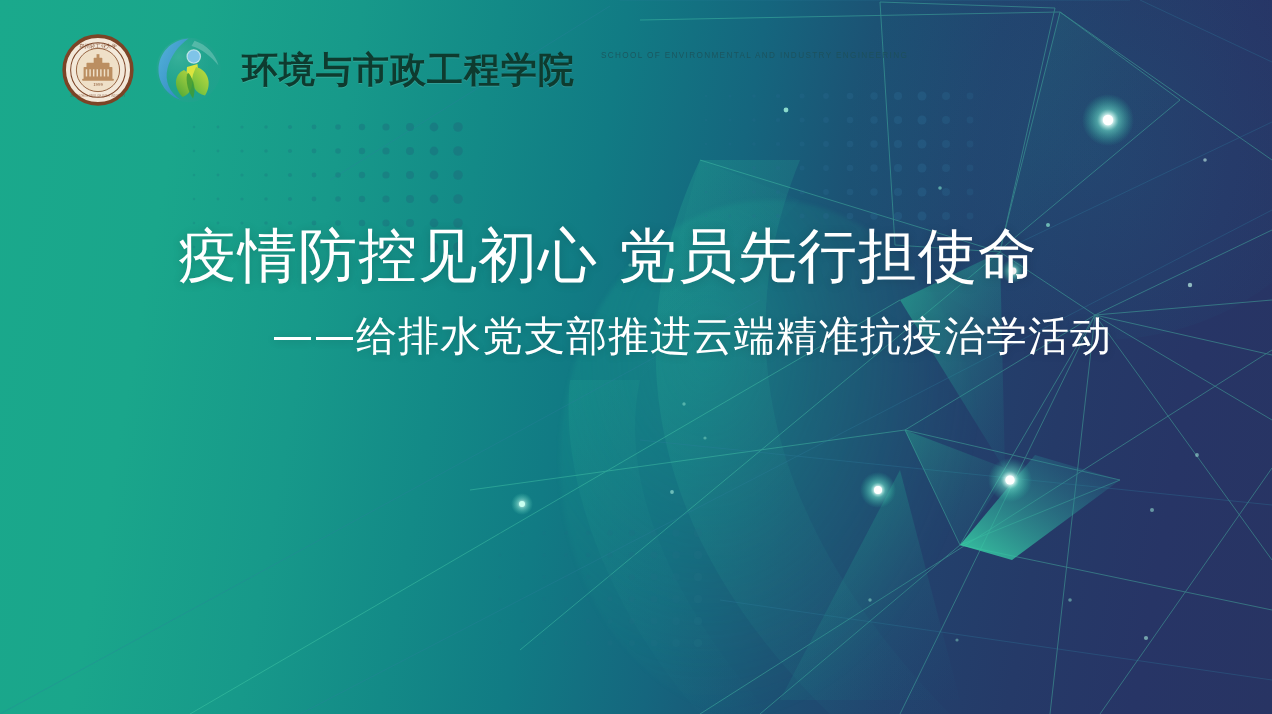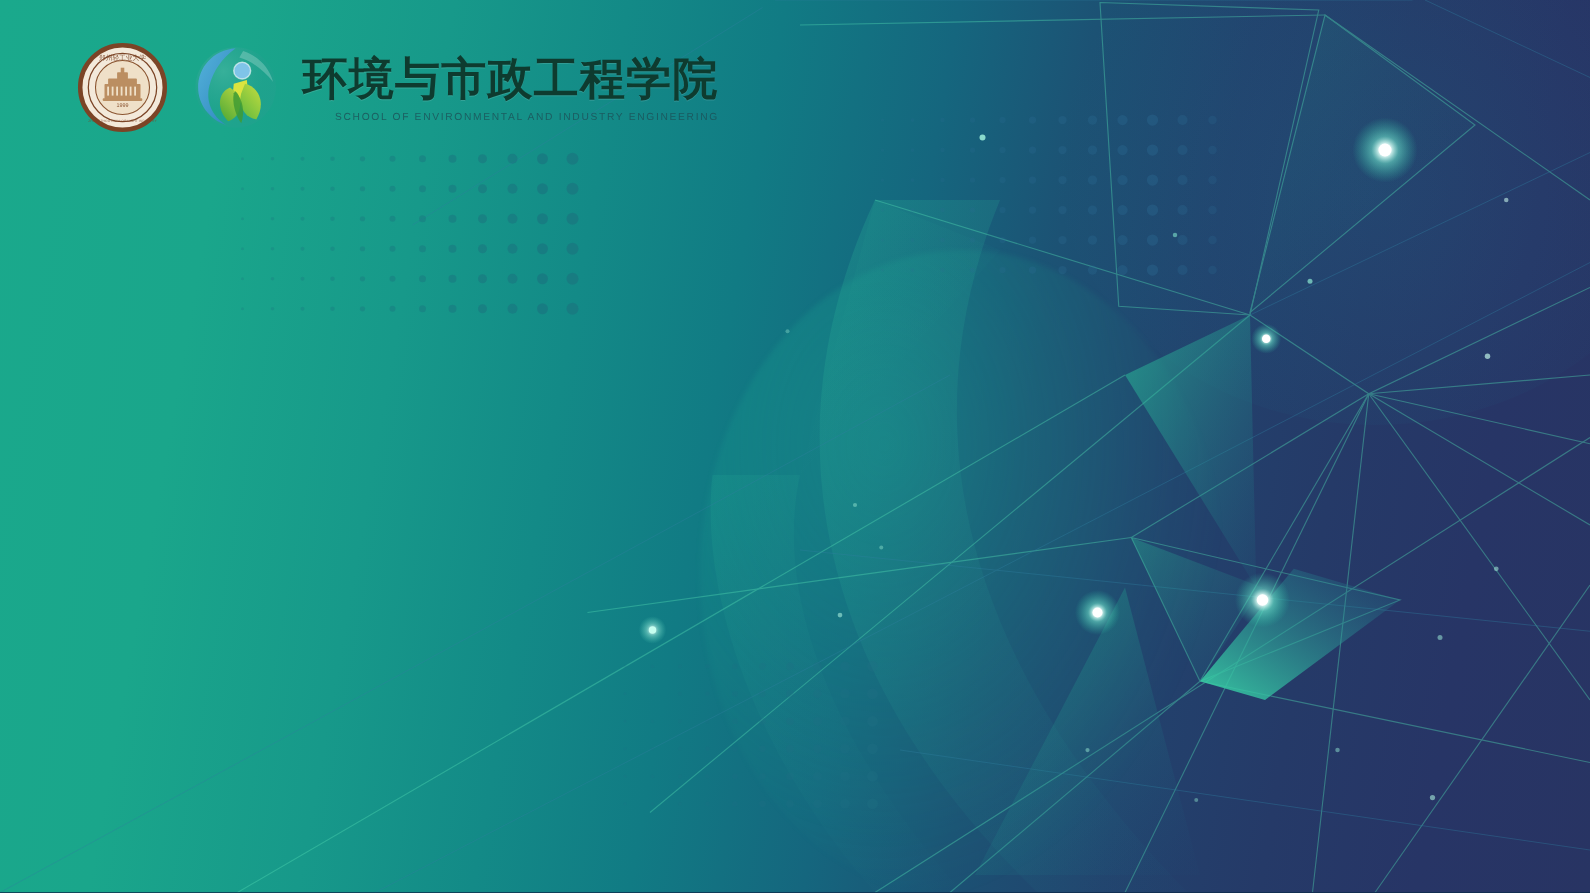--- a/index.html
+++ b/index.html
@@ -54,21 +54,21 @@
     background:radial-gradient(ellipse at 50% 60%, rgba(30,110,140,.22) 0%, rgba(25,80,120,0) 70%);
   }
 
   
   .logo-row{
     position:absolute; left:62px; top:34px;
     display:flex; align-items:center; gap:18px;
   }
   .seal{ width:72px; height:72px; display:block; }
   .eco-logo{ width:76px; height:72px; display:block; }
-  .school-name{ display:flex; flex-direction:column; justify-content:flex-end; margin-left:-4px; }
+  .school-name{ display:flex; justify-content:flex-end; margin-left:-4px; }
   .school-en{
     font-size:8.2px;
     letter-spacing:1.35px;
     color:#1d4f56;
     opacity:.78;
     font-family:"Liberation Sans","DejaVu Sans",sans-serif;
     white-space:nowrap;
     margin-top:3px;
     margin-left:26px;
   }
@@ -507,14 +507,18 @@
       <path d="M 48 52 C 56 62 58 74 54 86 C 48 78 44 64 46 54 Z" fill="#3f9b34" opacity=".85"></path>
     </svg>
 
     <div class="school-name">
 
       <div style="font-size:36px; line-height:44px; color:#0e3b2f; font-weight:700; letter-spacing:1px; white-space:nowrap; font-family:'DejaVu Sans','Liberation Sans',sans-serif; text-shadow:0 1px 0 rgba(255,255,255,.12);">环境与市政工程学院</div>
       <div class="school-en">SCHOOL OF ENVIRONMENTAL AND INDUSTRY ENGINEERING</div>
     </div>
   </div>
 
+  <div class="title-block">
+    <div class="main-title">疫情防控见初心 党员先行担使命</div>
+    <div class="sub-title">——给排水党支部推进云端精准抗疫治学活动</div>
+  </div>
 
 </div>
 
 </body></html>

